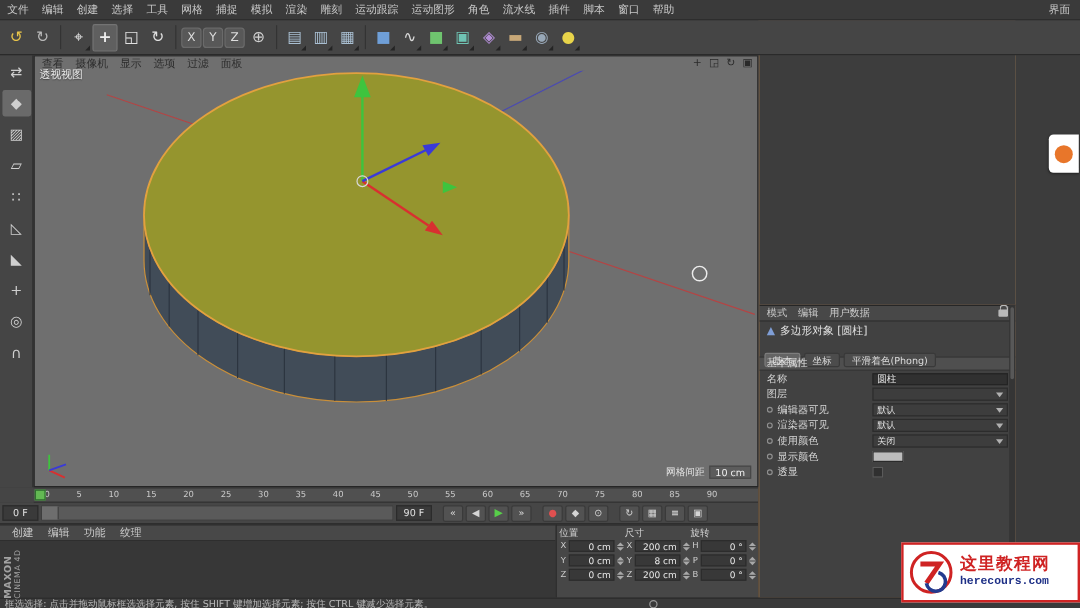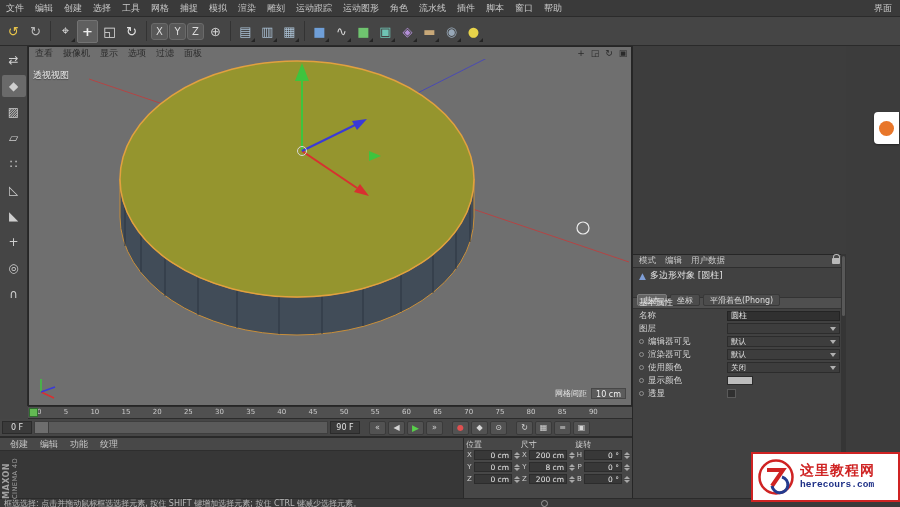--- a/index.html
+++ b/index.html
@@ -23,21 +23,21 @@
   
   #leftbar{position:absolute;left:0;top:46px;width:28px;height:360px;background:#454545;border-right:1px solid #2a2a2a;display:flex;flex-direction:column;align-items:center;padding-top:3px;gap:4px;z-index:2;}
   .lb{width:24px;height:22px;display:flex;align-items:center;justify-content:center;font-size:12px;color:#cfcfcf;border-radius:2px;}
   .lb.active{background:#6a6a6a;}
 
   
   #viewport{position:absolute;left:28px;top:46px;width:604px;height:360px;background:#6f6f6f;border:1px solid #262626;z-index:1;}
   #vpmenu{position:absolute;left:2px;top:0;height:12px;display:flex;gap:10px;align-items:center;padding:0 4px;font-size:9px;color:#2d2d2d;}
   #vpicons{position:absolute;right:3px;top:1px;display:flex;gap:4px;font-size:9px;color:#2a2a2a;}
   #vpicons span{width:10px;text-align:center;}
-  #viewlabel{position:absolute;left:4px;top:22px;font-size:9px;color:#ececec;text-shadow:0 1px 1px rgba(0,0,0,.45);}
+  #viewlabel{position:absolute;left:4px;top:9px;font-size:9px;color:#ececec;text-shadow:0 1px 1px rgba(0,0,0,.45);}
   #scene{position:absolute;left:0;top:12px;}
   #gridinfo{position:absolute;right:5px;bottom:6px;display:flex;align-items:center;gap:4px;font-size:8px;color:#e6e6e6;text-align:center;}
   #gridval{background:#5c5c5c;border:1px solid #474747;padding:0 4px;height:11px;line-height:11px;color:#f0f0f0;}
   #miniaxis{position:absolute;left:3px;bottom:4px;}
 
   
   #leftgap{position:absolute;left:0;top:406px;width:28px;height:13px;background:#454545;}
   #ruler{position:absolute;left:28px;top:406px;width:604px;height:13px;background:#505050;border-top:1px solid #2c2c2c;border-bottom:1px solid #2c2c2c;}
   #rulerticks{position:absolute;left:9px;right:34px;top:1px;display:flex;justify-content:space-between;font-size:7px;color:#cacaca;}
   #curmarker{position:absolute;left:1px;top:1px;width:9px;height:9px;background:#63b953;border:1px solid #2f6d2f;}

